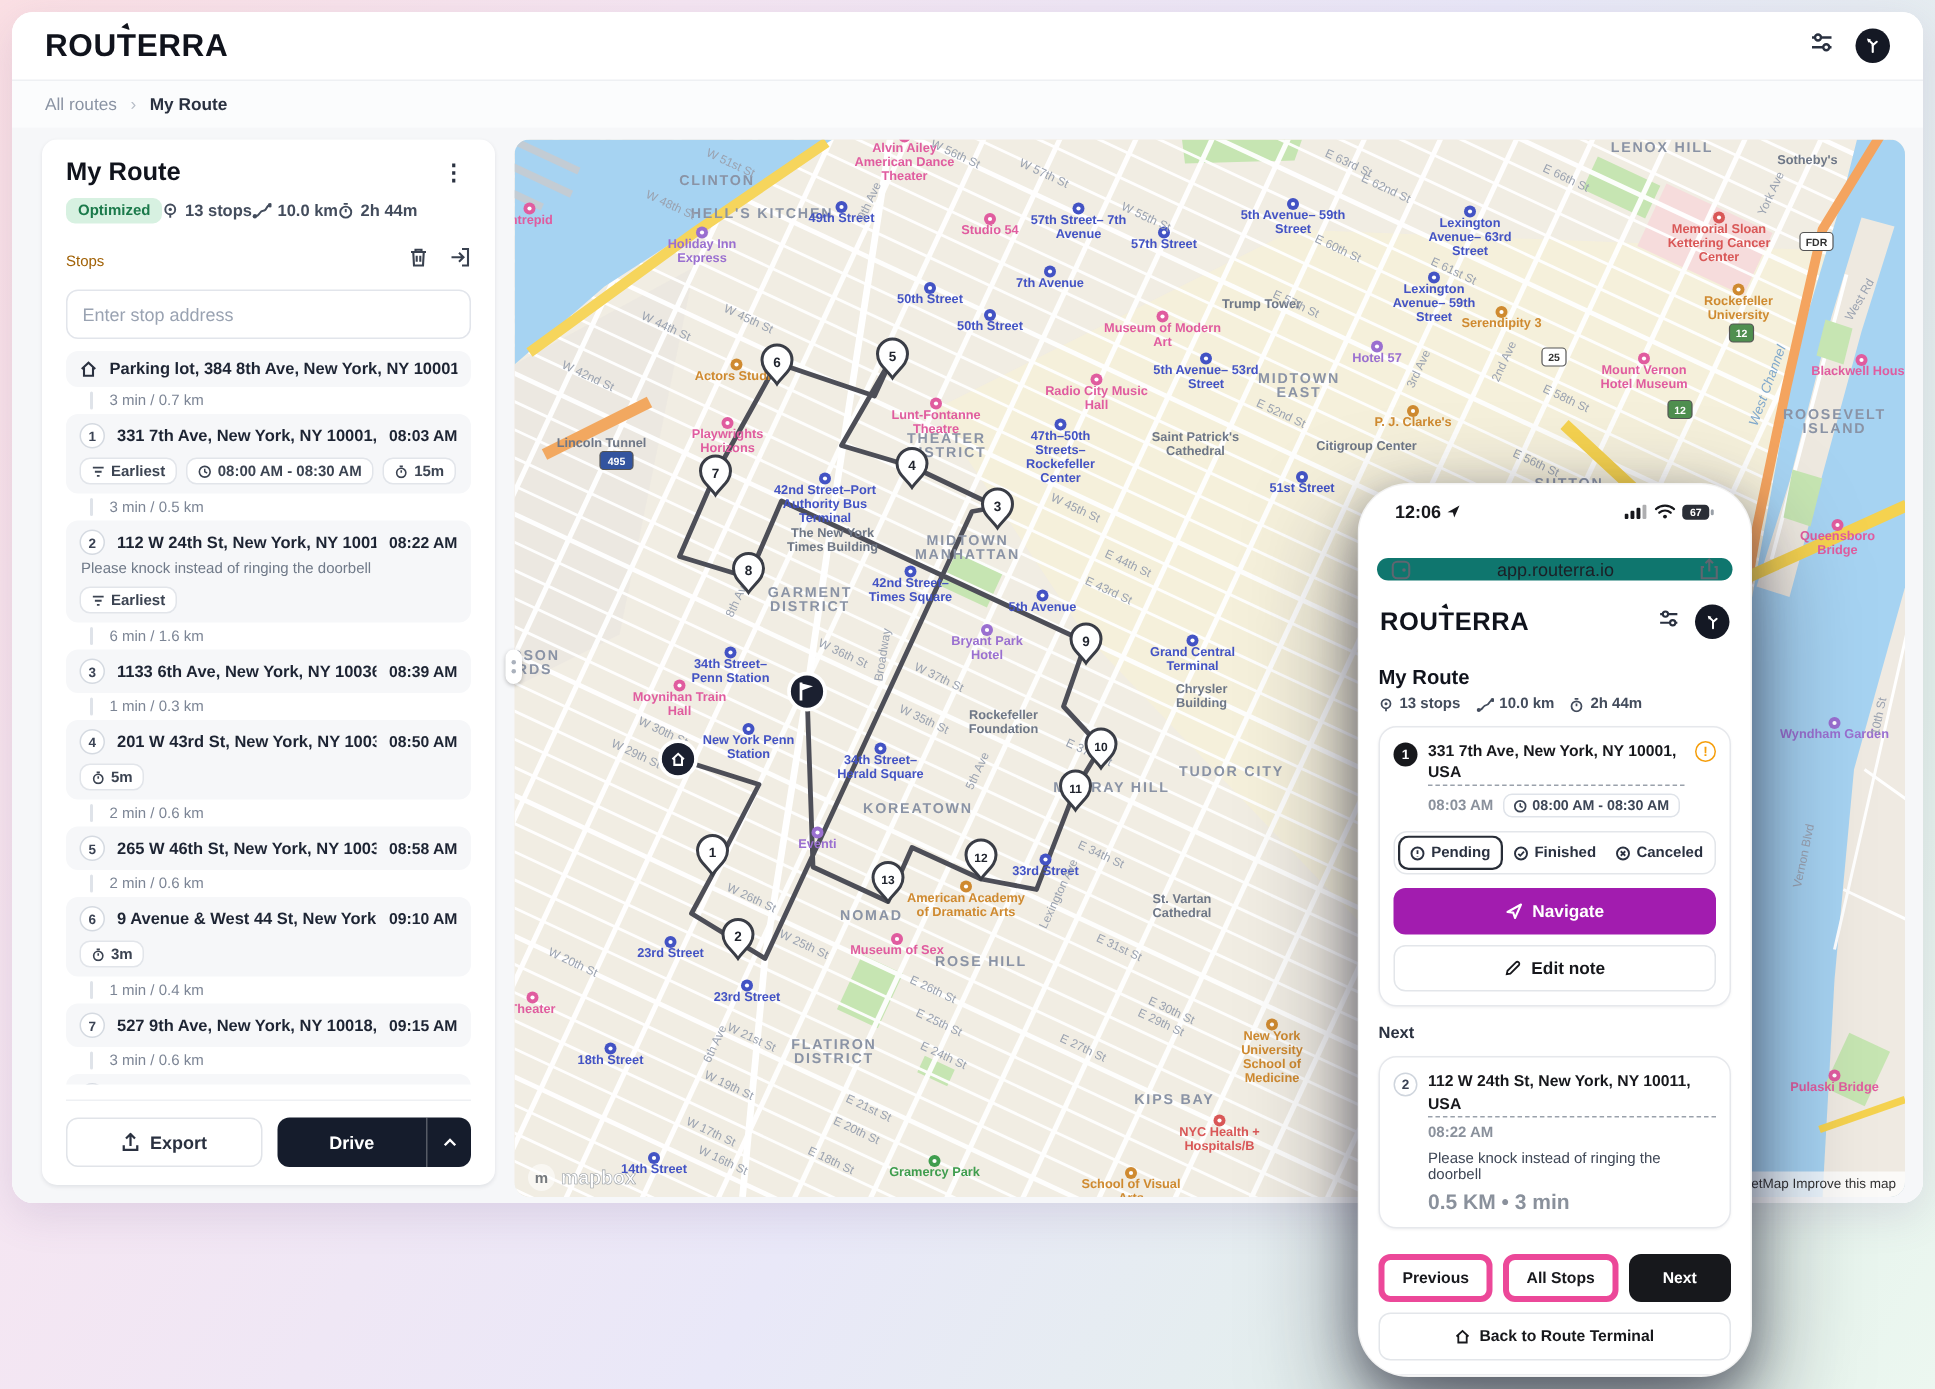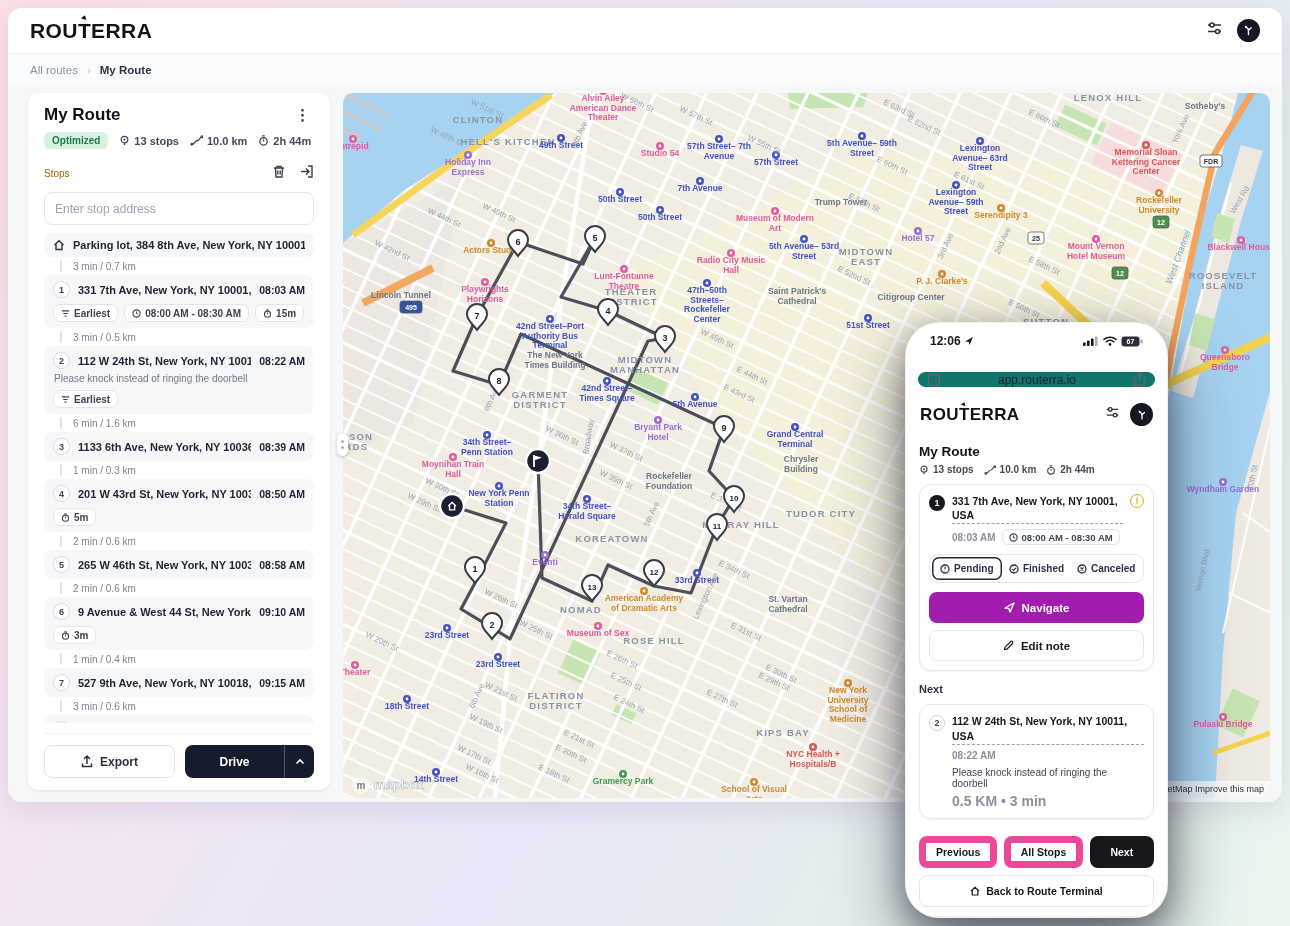--- a/index.html
+++ b/index.html
@@ -18,21 +18,21 @@
   .crumbs{height:31px;display:flex;align-items:center;gap:9px;padding:0 22px;font-size:11.5px;color:#8a93a3;background:#fbfcfd;}
   .crumb-cur{color:#2a3140;font-weight:600;}
   .crumb-sep{color:#b7bdc7;}
   .content{position:absolute;top:77px;left:0;right:0;bottom:0;background:#f6f7f9;}
   
   .panel{position:absolute;left:20px;top:8px;width:302px;height:697px;background:#fff;border-radius:10px;
     box-shadow:0 1px 3px rgba(16,24,40,.09);padding:12px 16px 12px;display:flex;flex-direction:column;}
   .p-title-row{display:flex;align-items:center;}
   .p-title{font-size:17px;font-weight:800;color:#10131c;}
   .kebab{margin-left:auto;color:#2a3140;font-size:15px;font-weight:700;cursor:pointer;padding:0 4px;}
-  .badge-row{display:flex;align-items:center;gap:11px;margin-top:7px;}
+  .badge-row{display:flex;align-items:center;margin-top:7px;}
   .opt-badge{background:#d7f1e1;color:#1b7a4b;font-size:10px;font-weight:700;padding:3px 8px;border-radius:6px;}
   .stat{display:flex;align-items:center;gap:4px;font-size:11px;color:#434c5c;font-weight:600;}
   .stops-head{display:flex;align-items:center;margin-top:15px;}
   .stops-title{font-size:10px;font-weight:400;color:#a16207;}
   .head-icons{margin-left:auto;display:flex;gap:13px;}
   .head-icons svg{cursor:pointer;}
   .stop-input{margin-top:9px;height:33px;border:1px solid #e2e5eb;border-radius:8px;padding:0 10px;font-size:12px;
     color:#1d2433;width:100%;outline:none;font-family:"Liberation Sans",sans-serif;}
   .stop-input::placeholder{color:#9aa3b2;}
   .stops-list{margin-top:8px;flex:1;overflow:hidden;}
@@ -99,21 +99,21 @@
   .btn-navigate{margin-top:9px;height:31px;background:#a21caf;border-radius:8px;color:#fff;font-size:11.5px;font-weight:700;
     display:flex;align-items:center;justify-content:center;gap:7px;cursor:pointer;}
   .btn-editnote{margin-top:7px;height:31px;border:1px solid #e3e6ea;border-radius:8px;color:#17181c;font-size:11.5px;
     font-weight:700;display:flex;align-items:center;justify-content:center;gap:7px;cursor:pointer;background:#fff;}
   .next-label{margin-top:12px;font-size:11px;font-weight:700;color:#2a3140;}
   .c-note{font-size:10px;color:#3f4756;margin:6px 0 0 23px;}
   .c-meta{font-size:14px;color:#8a919c;margin:4px 0 0 23px;font-weight:600;}
   .ph-nav-row{display:flex;gap:7px;margin-top:17px;}
   .ph-btn{flex:1;height:32px;border-radius:8px;display:flex;align-items:center;justify-content:center;
     font-size:10.5px;font-weight:700;cursor:pointer;}
-  .ph-btn.lite{border:7px solid #ec4899;background:#fff;color:#17181c;}
+  .ph-btn.lite{border:4px solid #ec4899;background:#fff;color:#17181c;}
   .ph-btn.dark{background:#17181c;color:#fff;}
   .btn-back{margin-top:7px;height:32px;border:1px solid #e3e6ea;border-radius:8px;display:flex;align-items:center;
     justify-content:center;gap:6px;font-size:10.5px;font-weight:700;color:#17181c;cursor:pointer;background:#fff;}
   .safari{border-top:1px solid #edeef1;margin-top:9px;padding:8px 22px 0;display:flex;align-items:center;justify-content:space-between;}
   .saf-plus{width:29px;height:29px;border-radius:50%;background:#f1f3f4;display:flex;align-items:center;justify-content:center;
     font-size:17px;color:#3b4046;cursor:pointer;}
   .saf-arrow{font-size:17px;color:#3b4046;cursor:pointer;}
   .saf-arrow.dim{color:#c6cace;}
   .saf-tab{width:17px;height:17px;border:1.7px solid #3b4046;border-radius:5px;font-size:9px;font-weight:700;color:#3b4046;
     display:flex;align-items:center;justify-content:center;cursor:pointer;}

